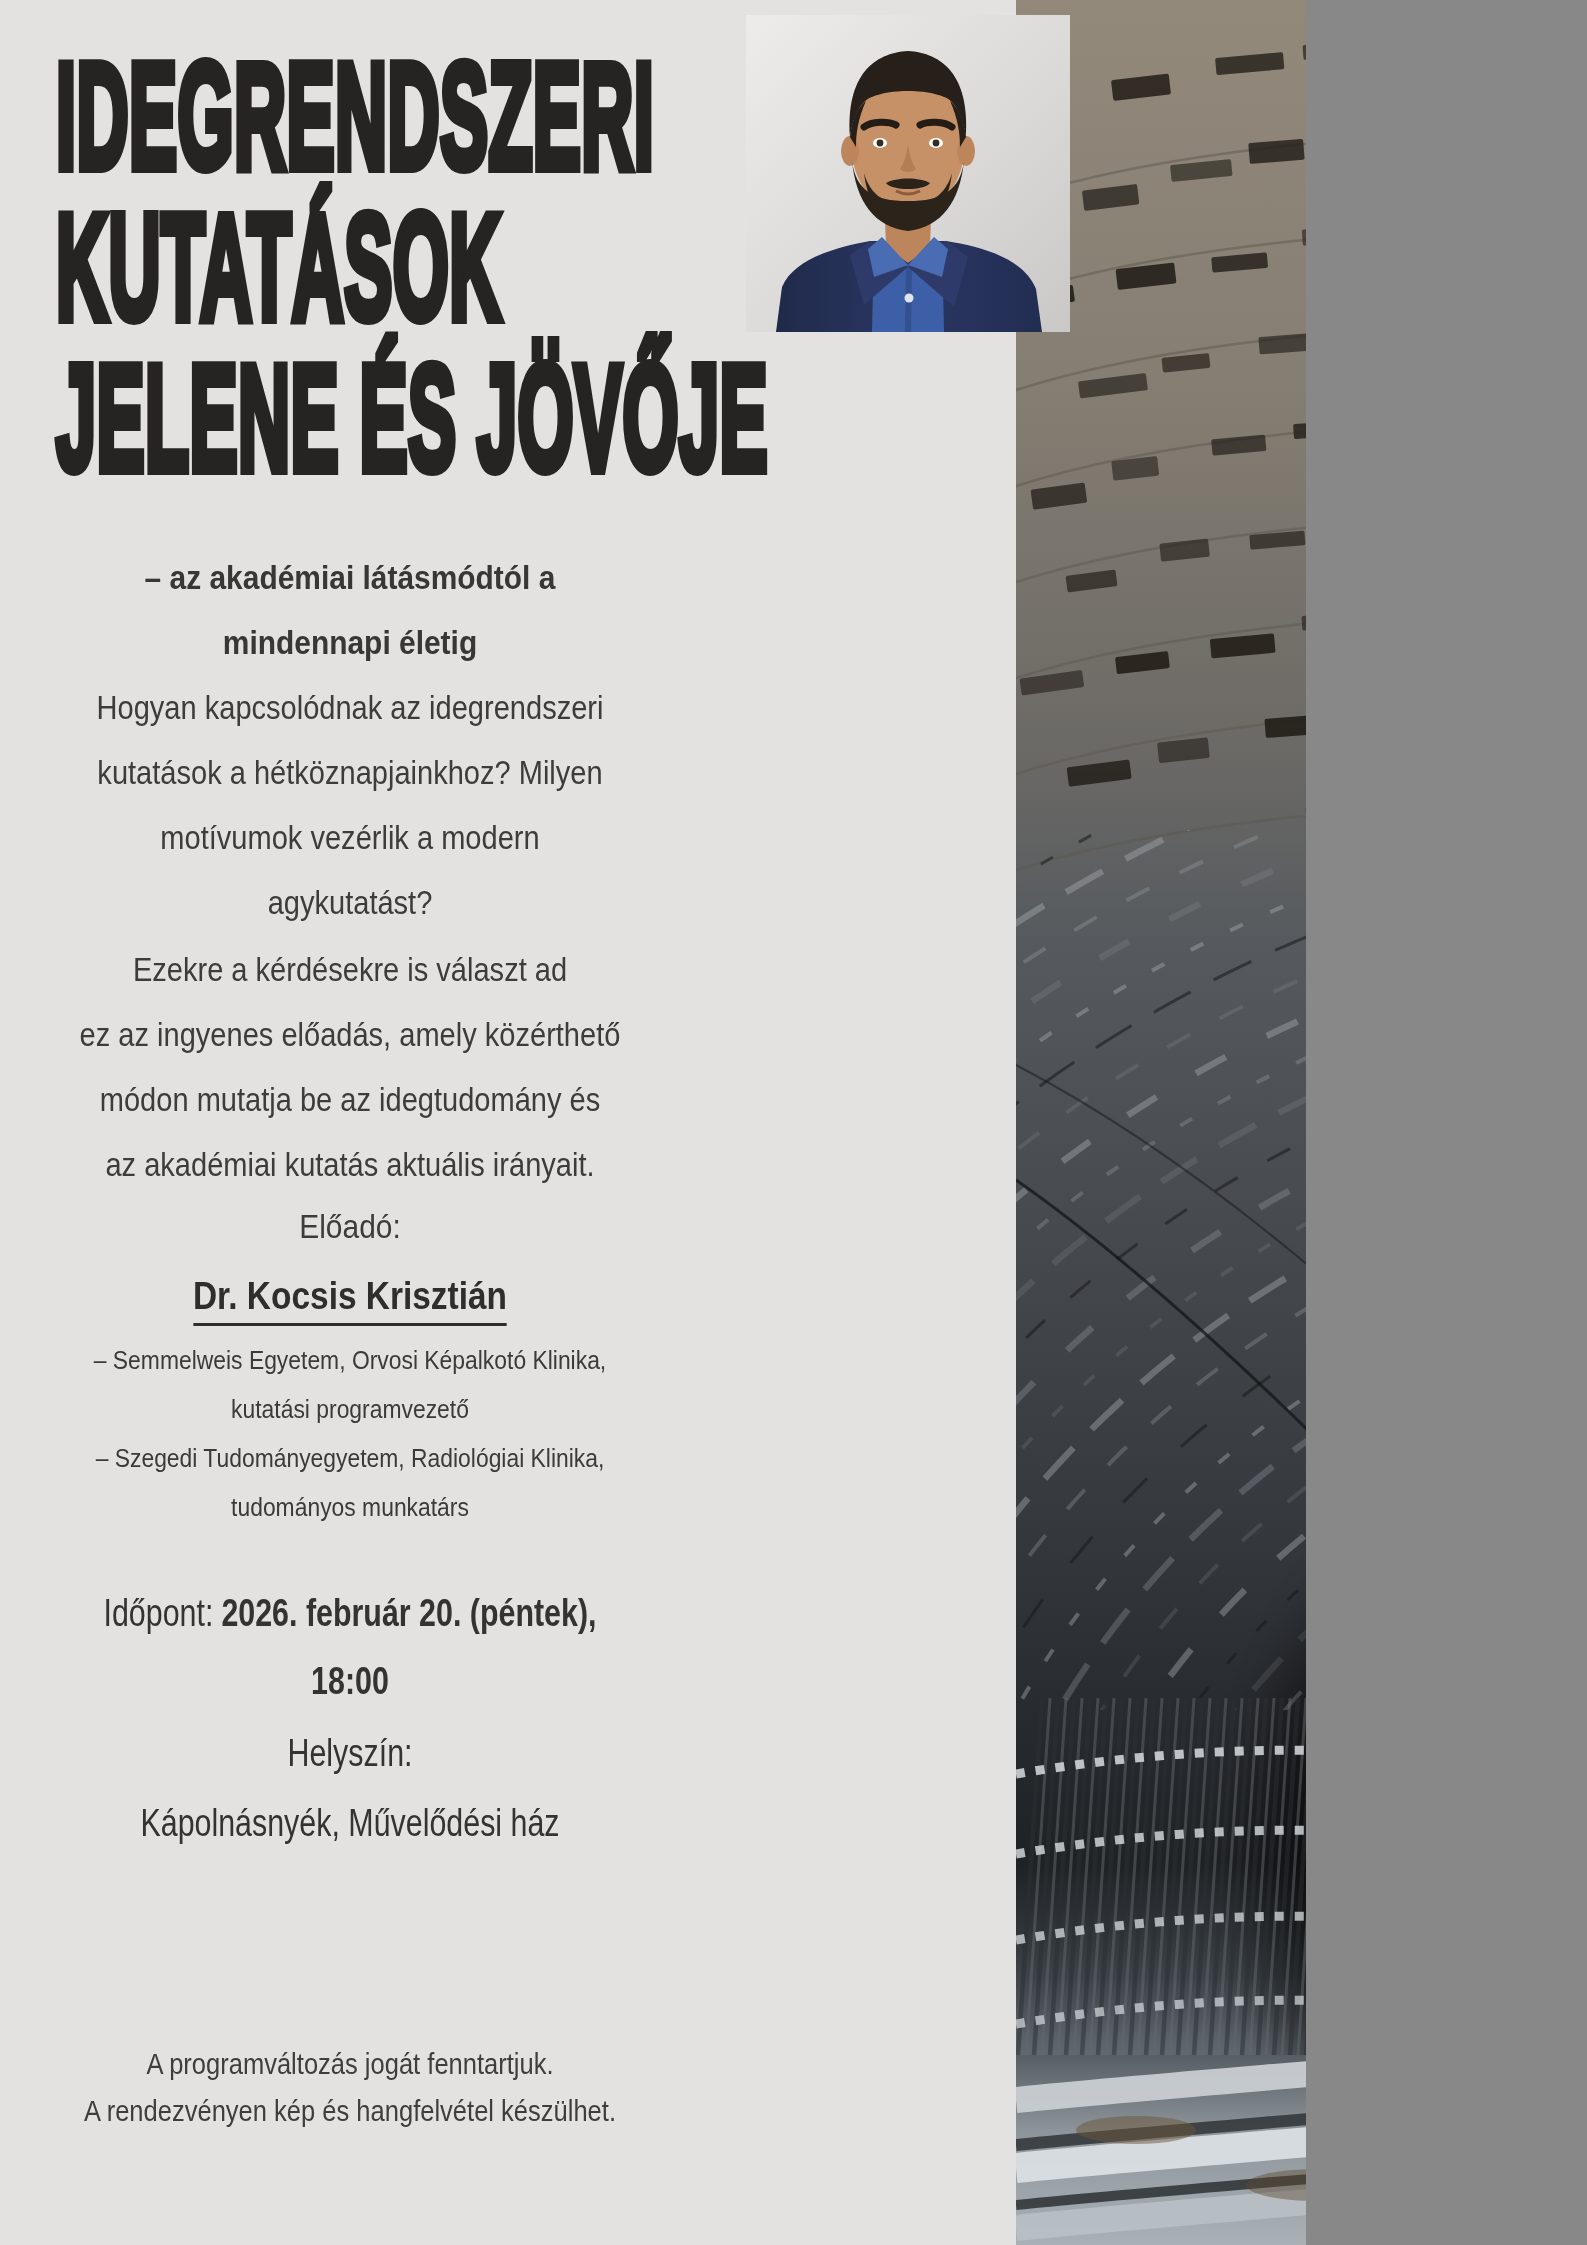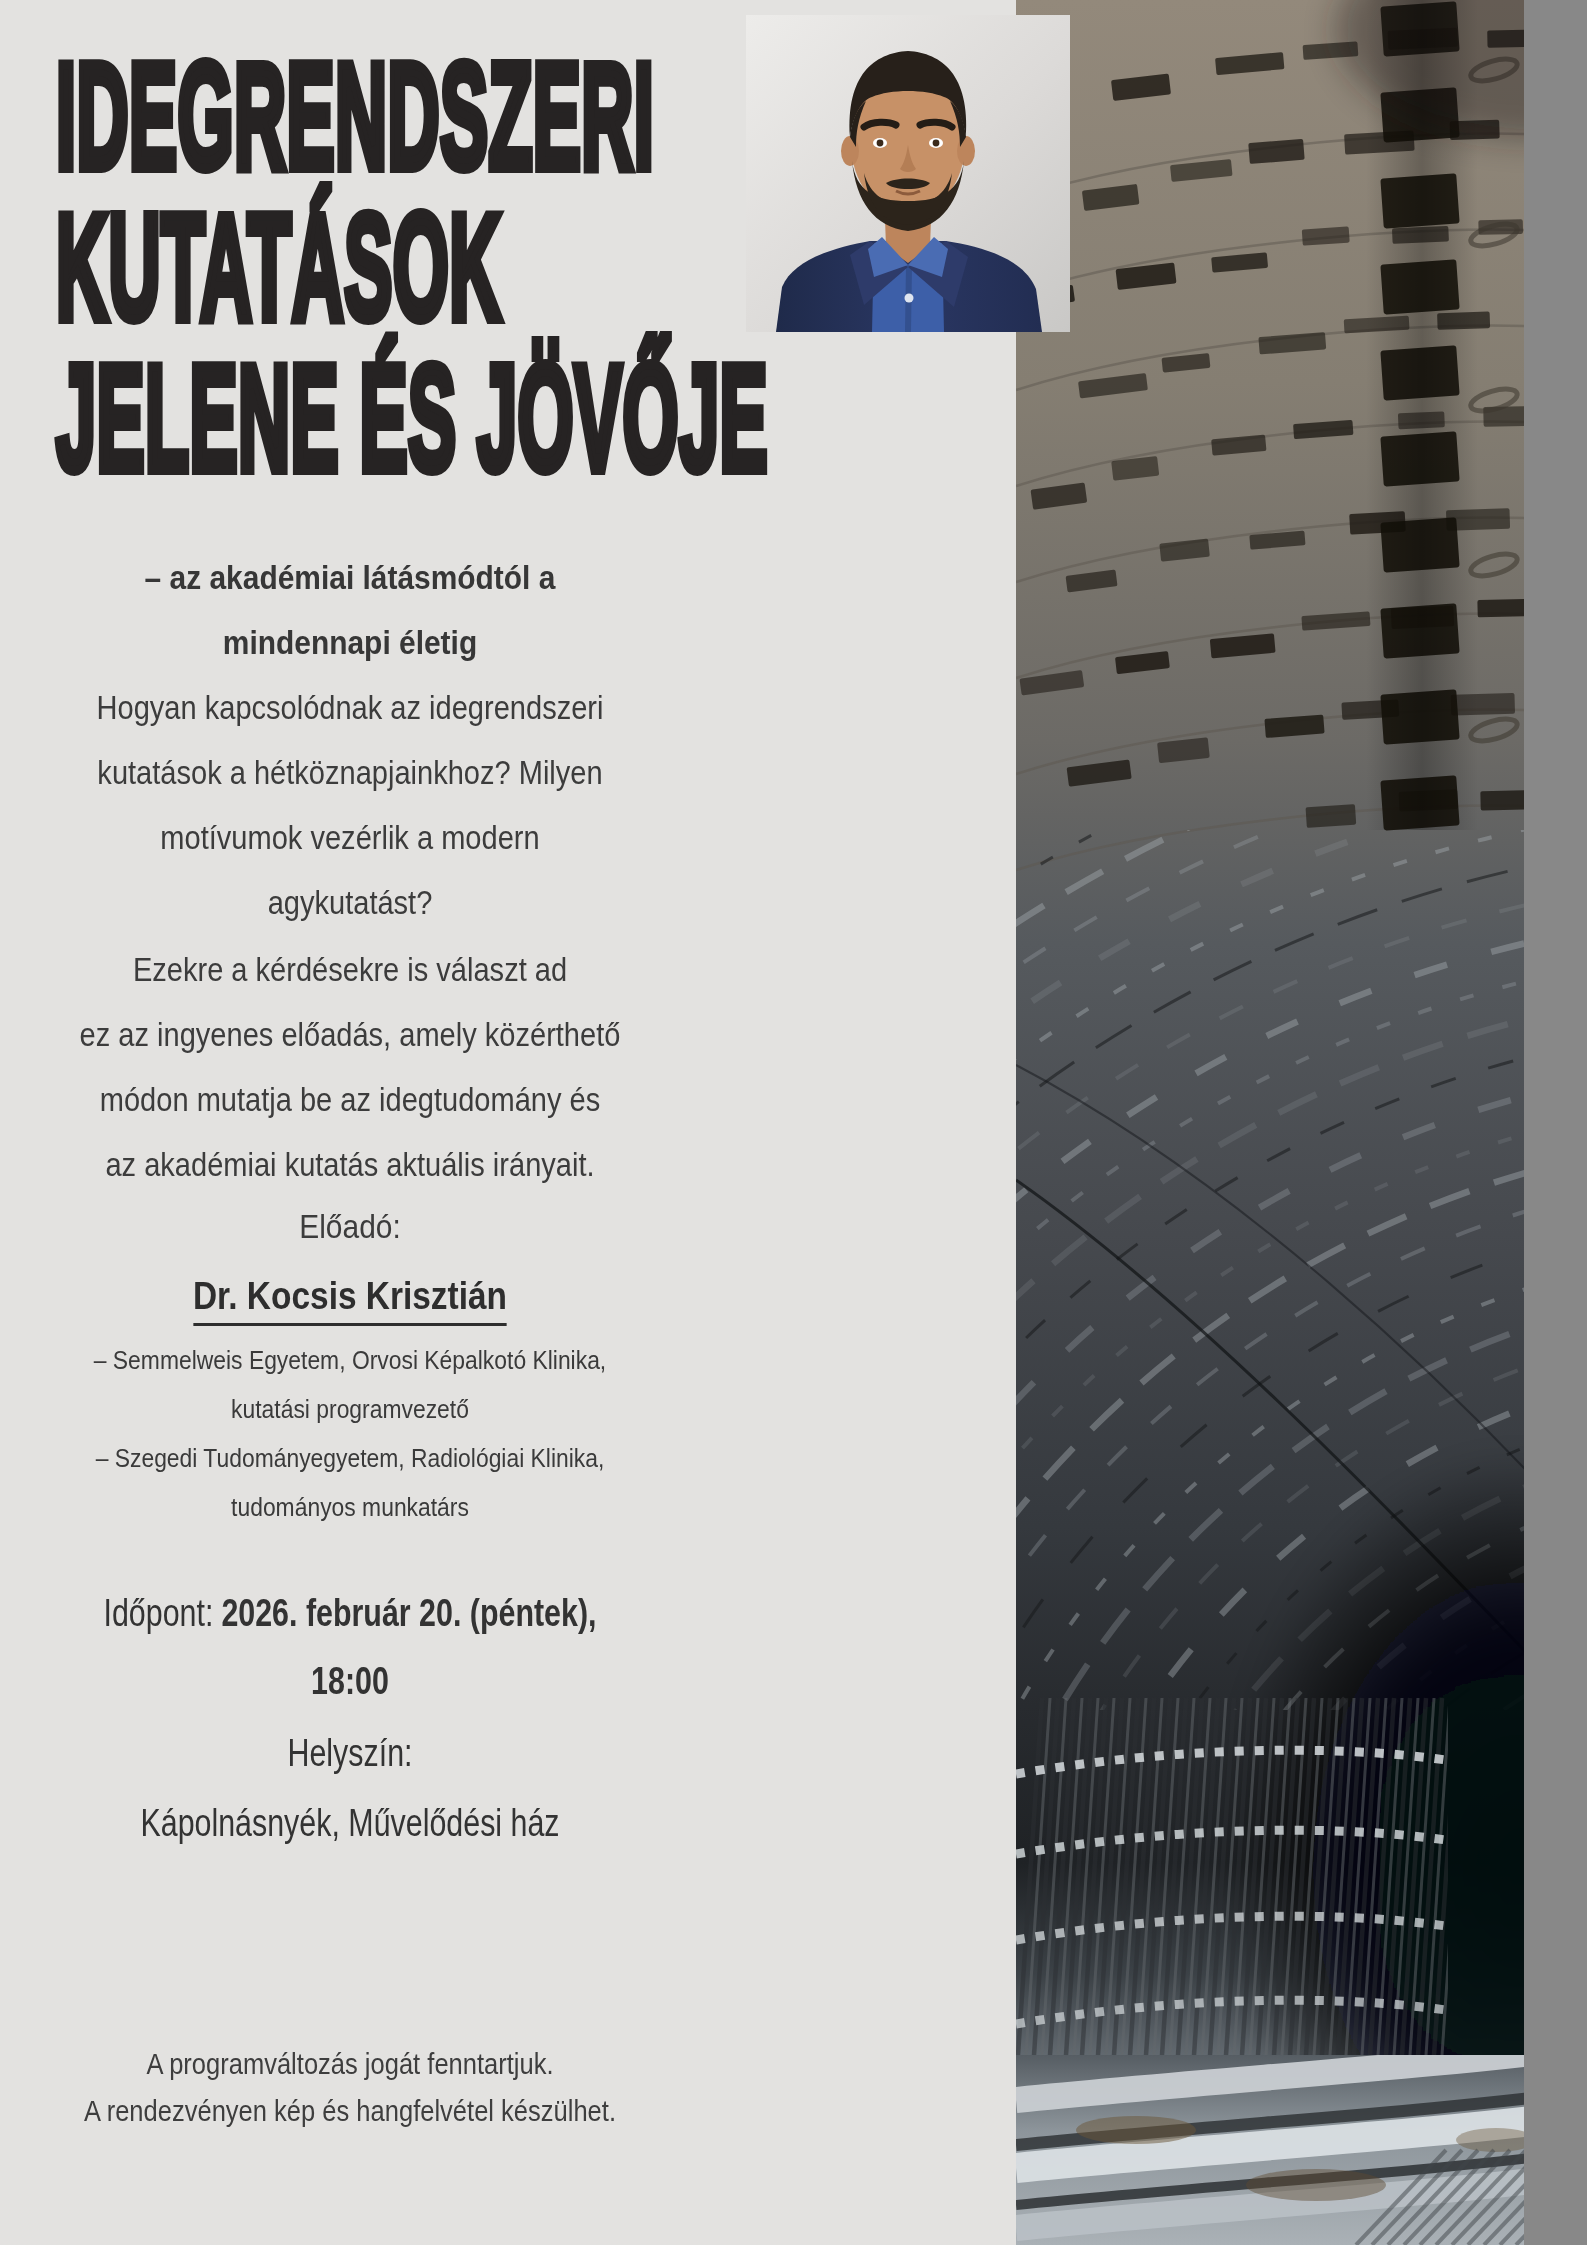--- a/index.html
+++ b/index.html
@@ -1,16 +1,16 @@
 <!DOCTYPE html>
 <html><head>
 <meta charset="utf-8">
 <style>
   html,body{margin:0;padding:0;background:#888;}
-  .poster{position:relative;width:1524px;height:2245px;background:#e3e2e0;overflow:hidden;
+  .poster{position:relative;width:1306px;height:2245px;background:#e3e2e0;overflow:hidden;
           font-family:"Liberation Sans",sans-serif;color:#3c3c3c;}
   
   .title{position:absolute;left:56px;top:41px;margin:0;font-weight:bold;font-size:150px;
          line-height:151px;color:#262323;-webkit-text-stroke:10px #262323;
          transform:scaleX(0.48);transform-origin:0 0;white-space:nowrap;letter-spacing:1px;}
   
   .block{position:absolute;left:40px;width:620px;text-align:center;transform:scaleX(0.88);}
   .block div{white-space:nowrap;}
   .subtitle{top:545px;font-size:34px;font-weight:bold;line-height:65px;color:#373737;}
   .intro{top:675px;font-size:33px;line-height:65px;}

